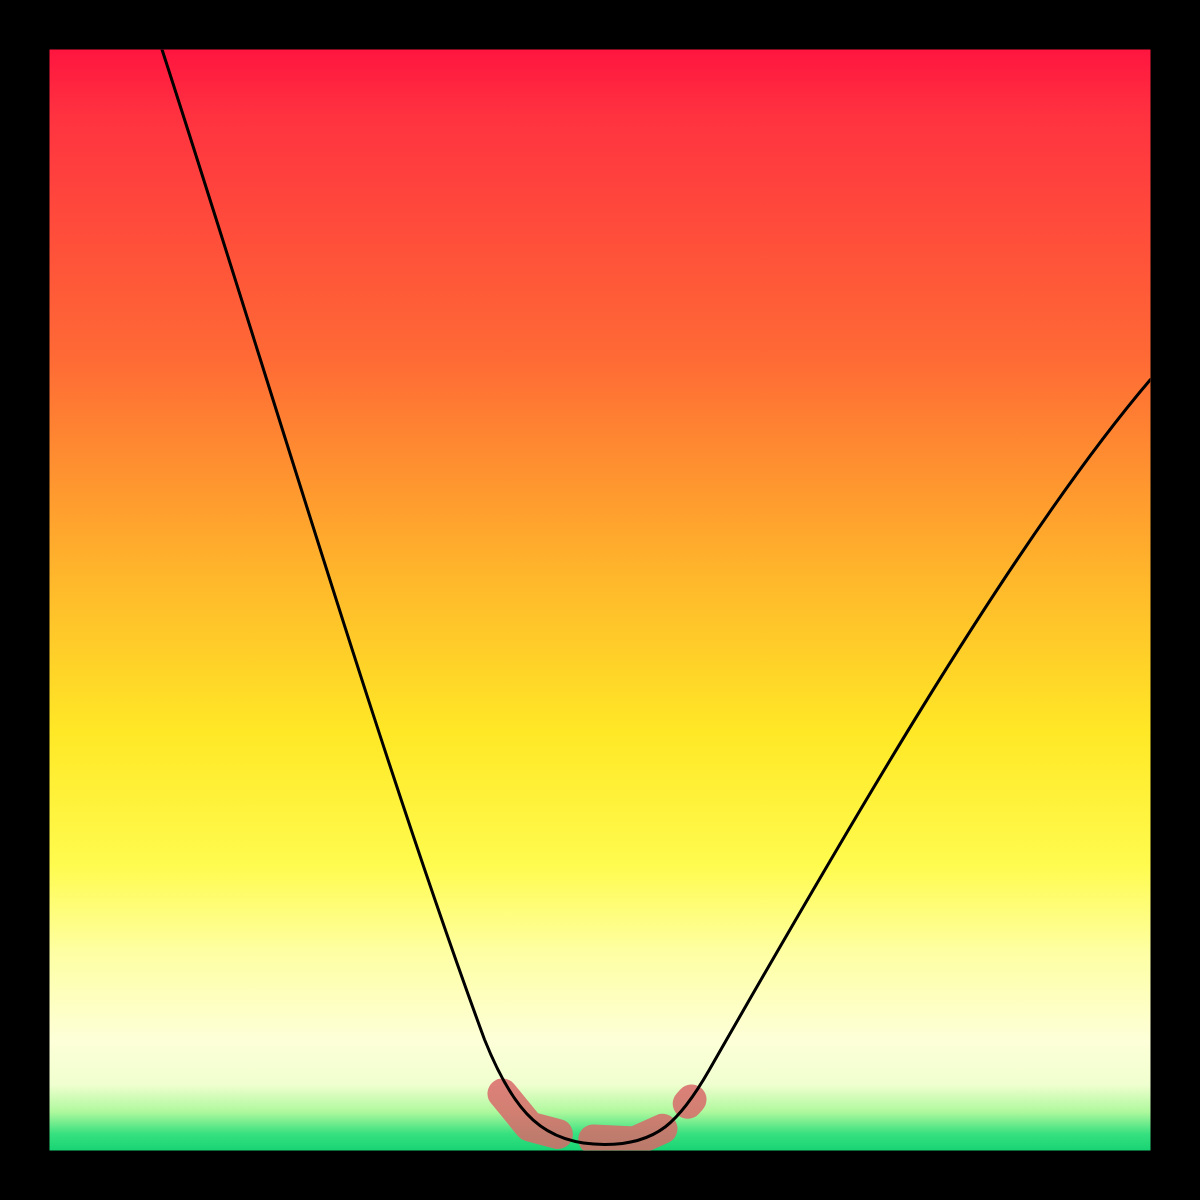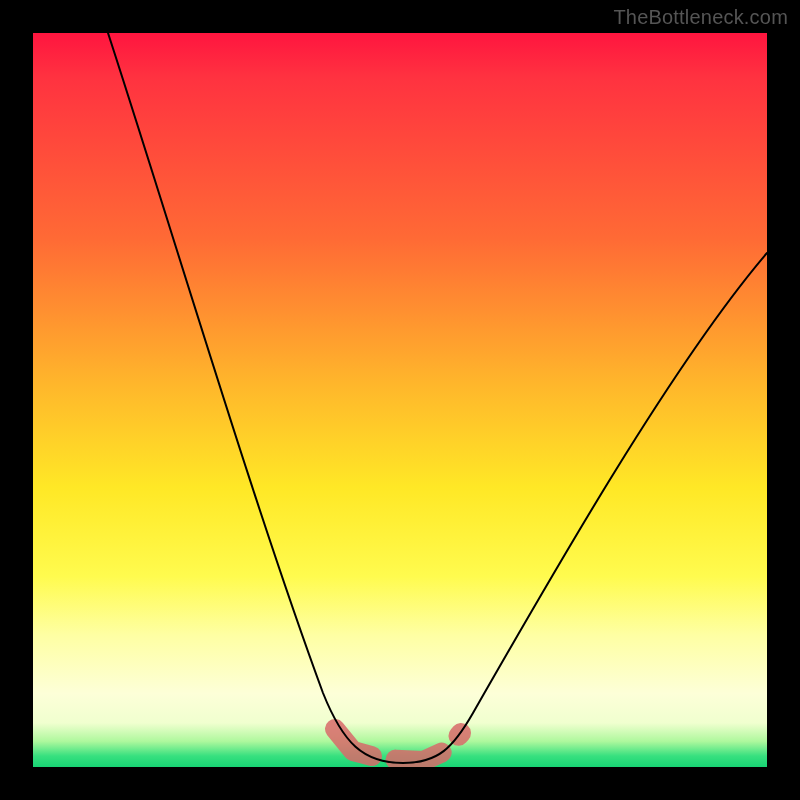--- a/index.html
+++ b/index.html
@@ -72,21 +72,20 @@
     opacity: 0.85;
   }
   .marker-dash {
     stroke-dasharray: 48 24;
   }
 </style>
 </head>
 <body>
 
 <div class="frame">
-  <div class="watermark">TheBottleneck.com</div>
 
   <div class="plot-area">
     <svg viewBox="0 0 734 734" preserveAspectRatio="none">
 
       <path class="marker-path marker-dash" d="M 302 696
                L 320 718
                L 350 726
                L 390 728
                L 412 718
                L 428 700"></path>

